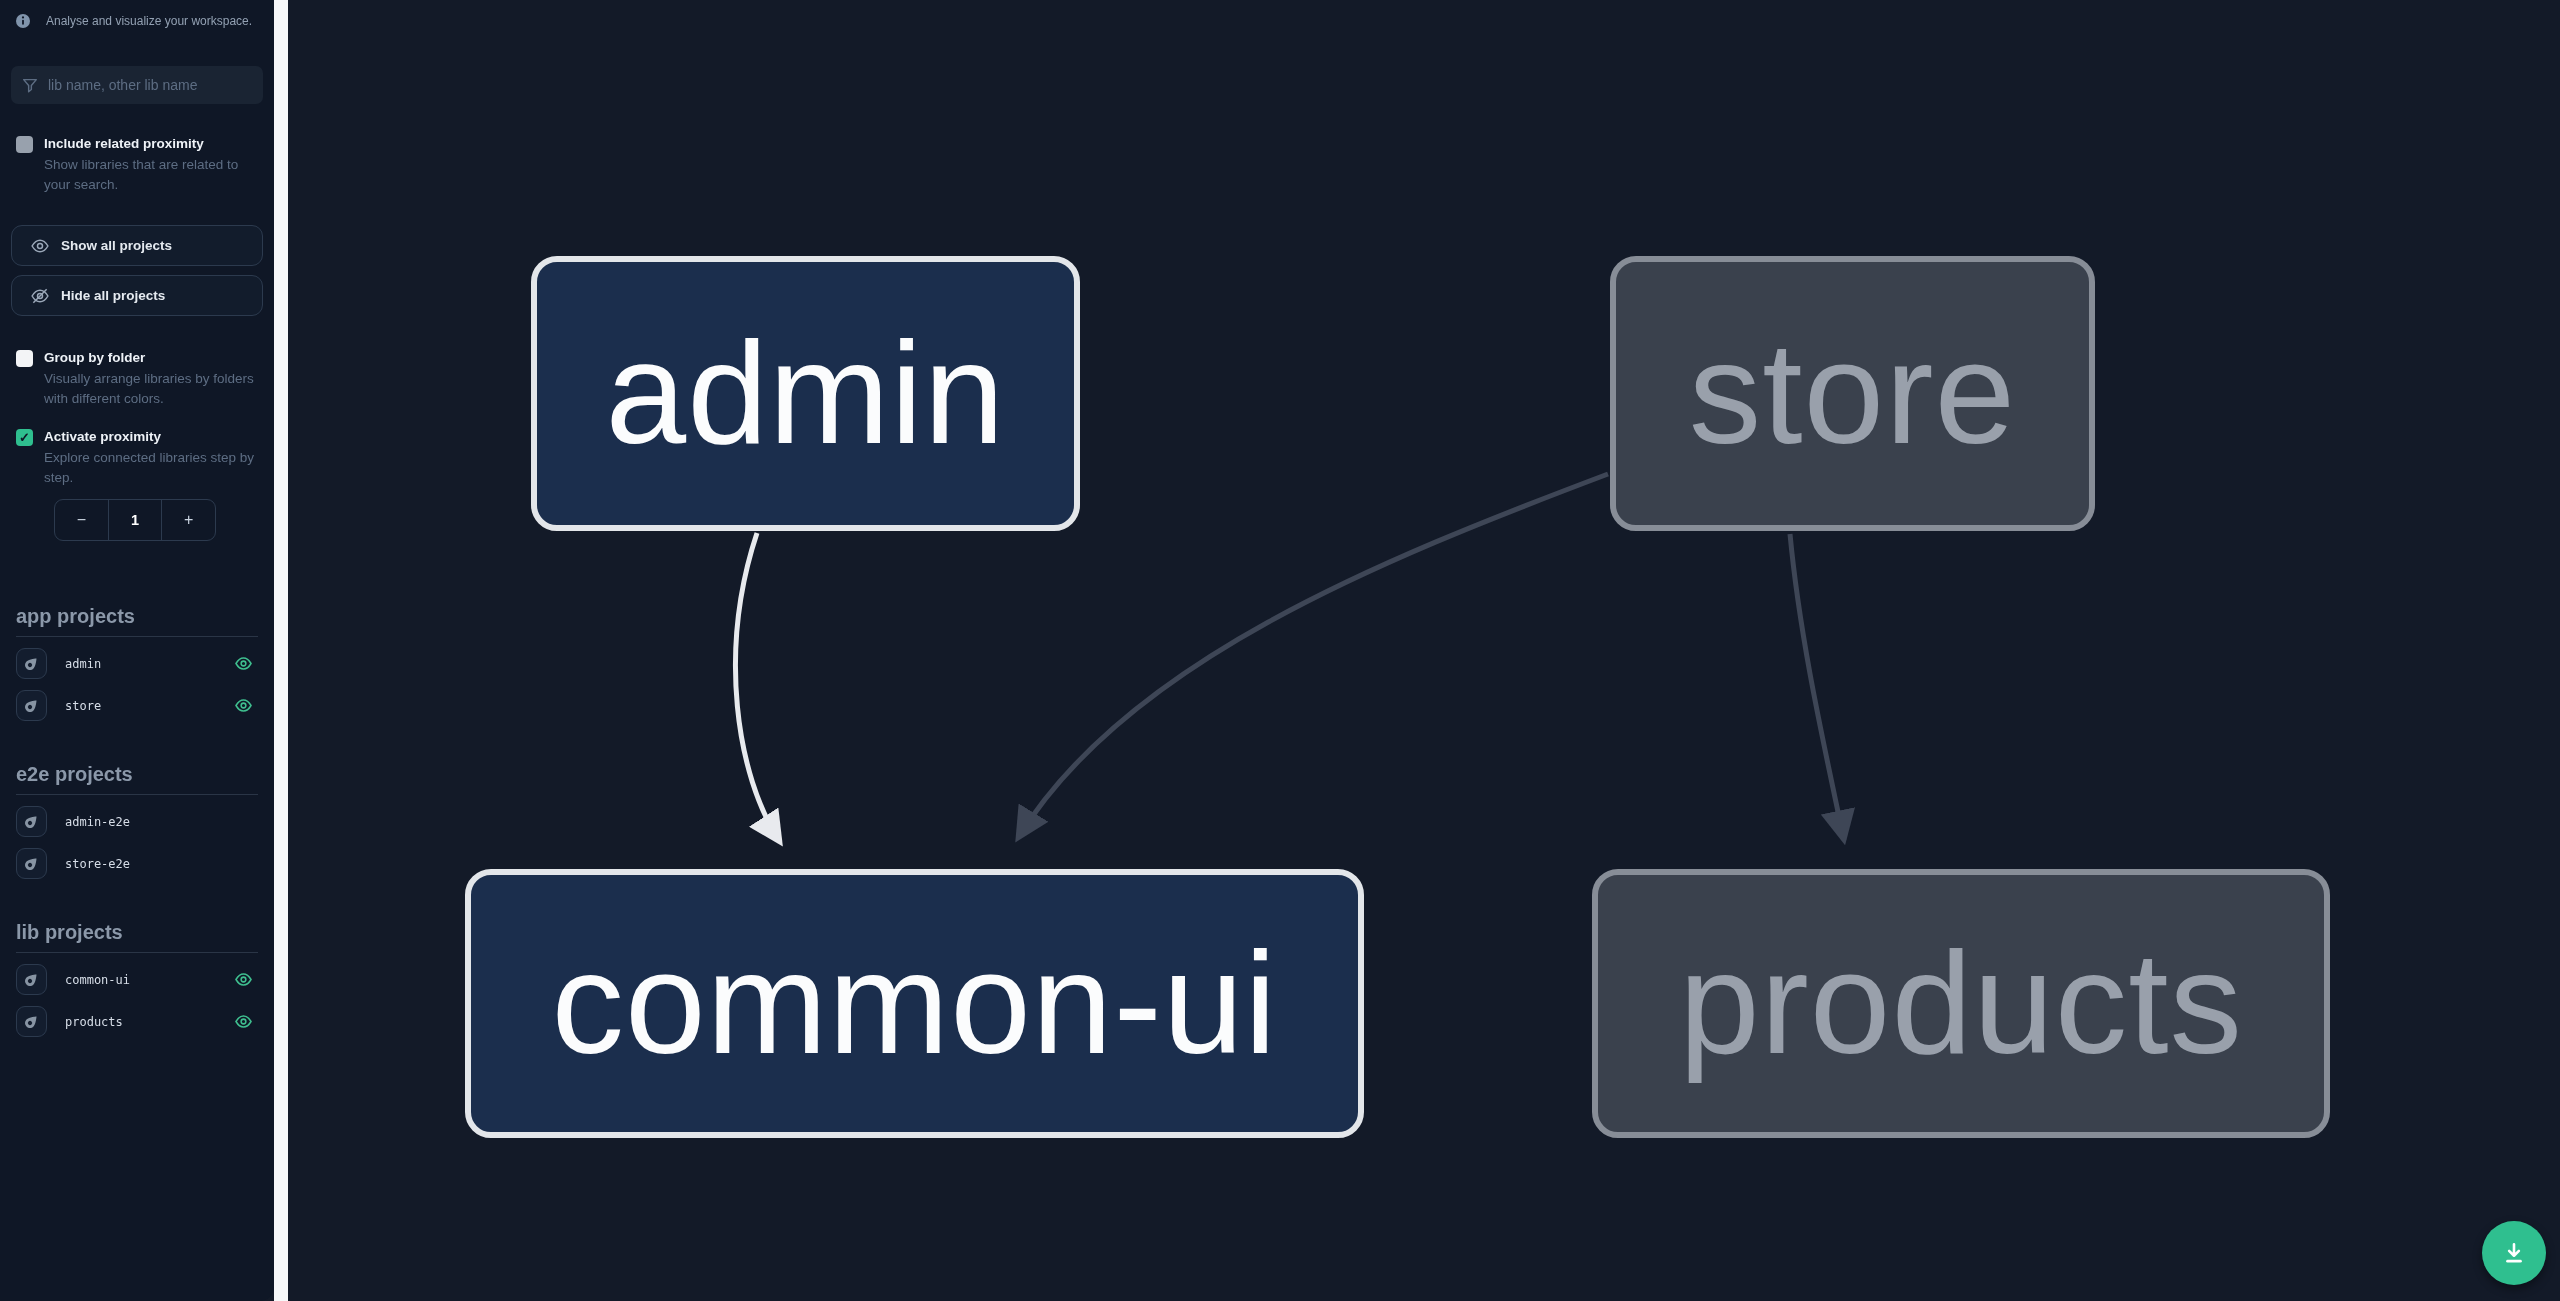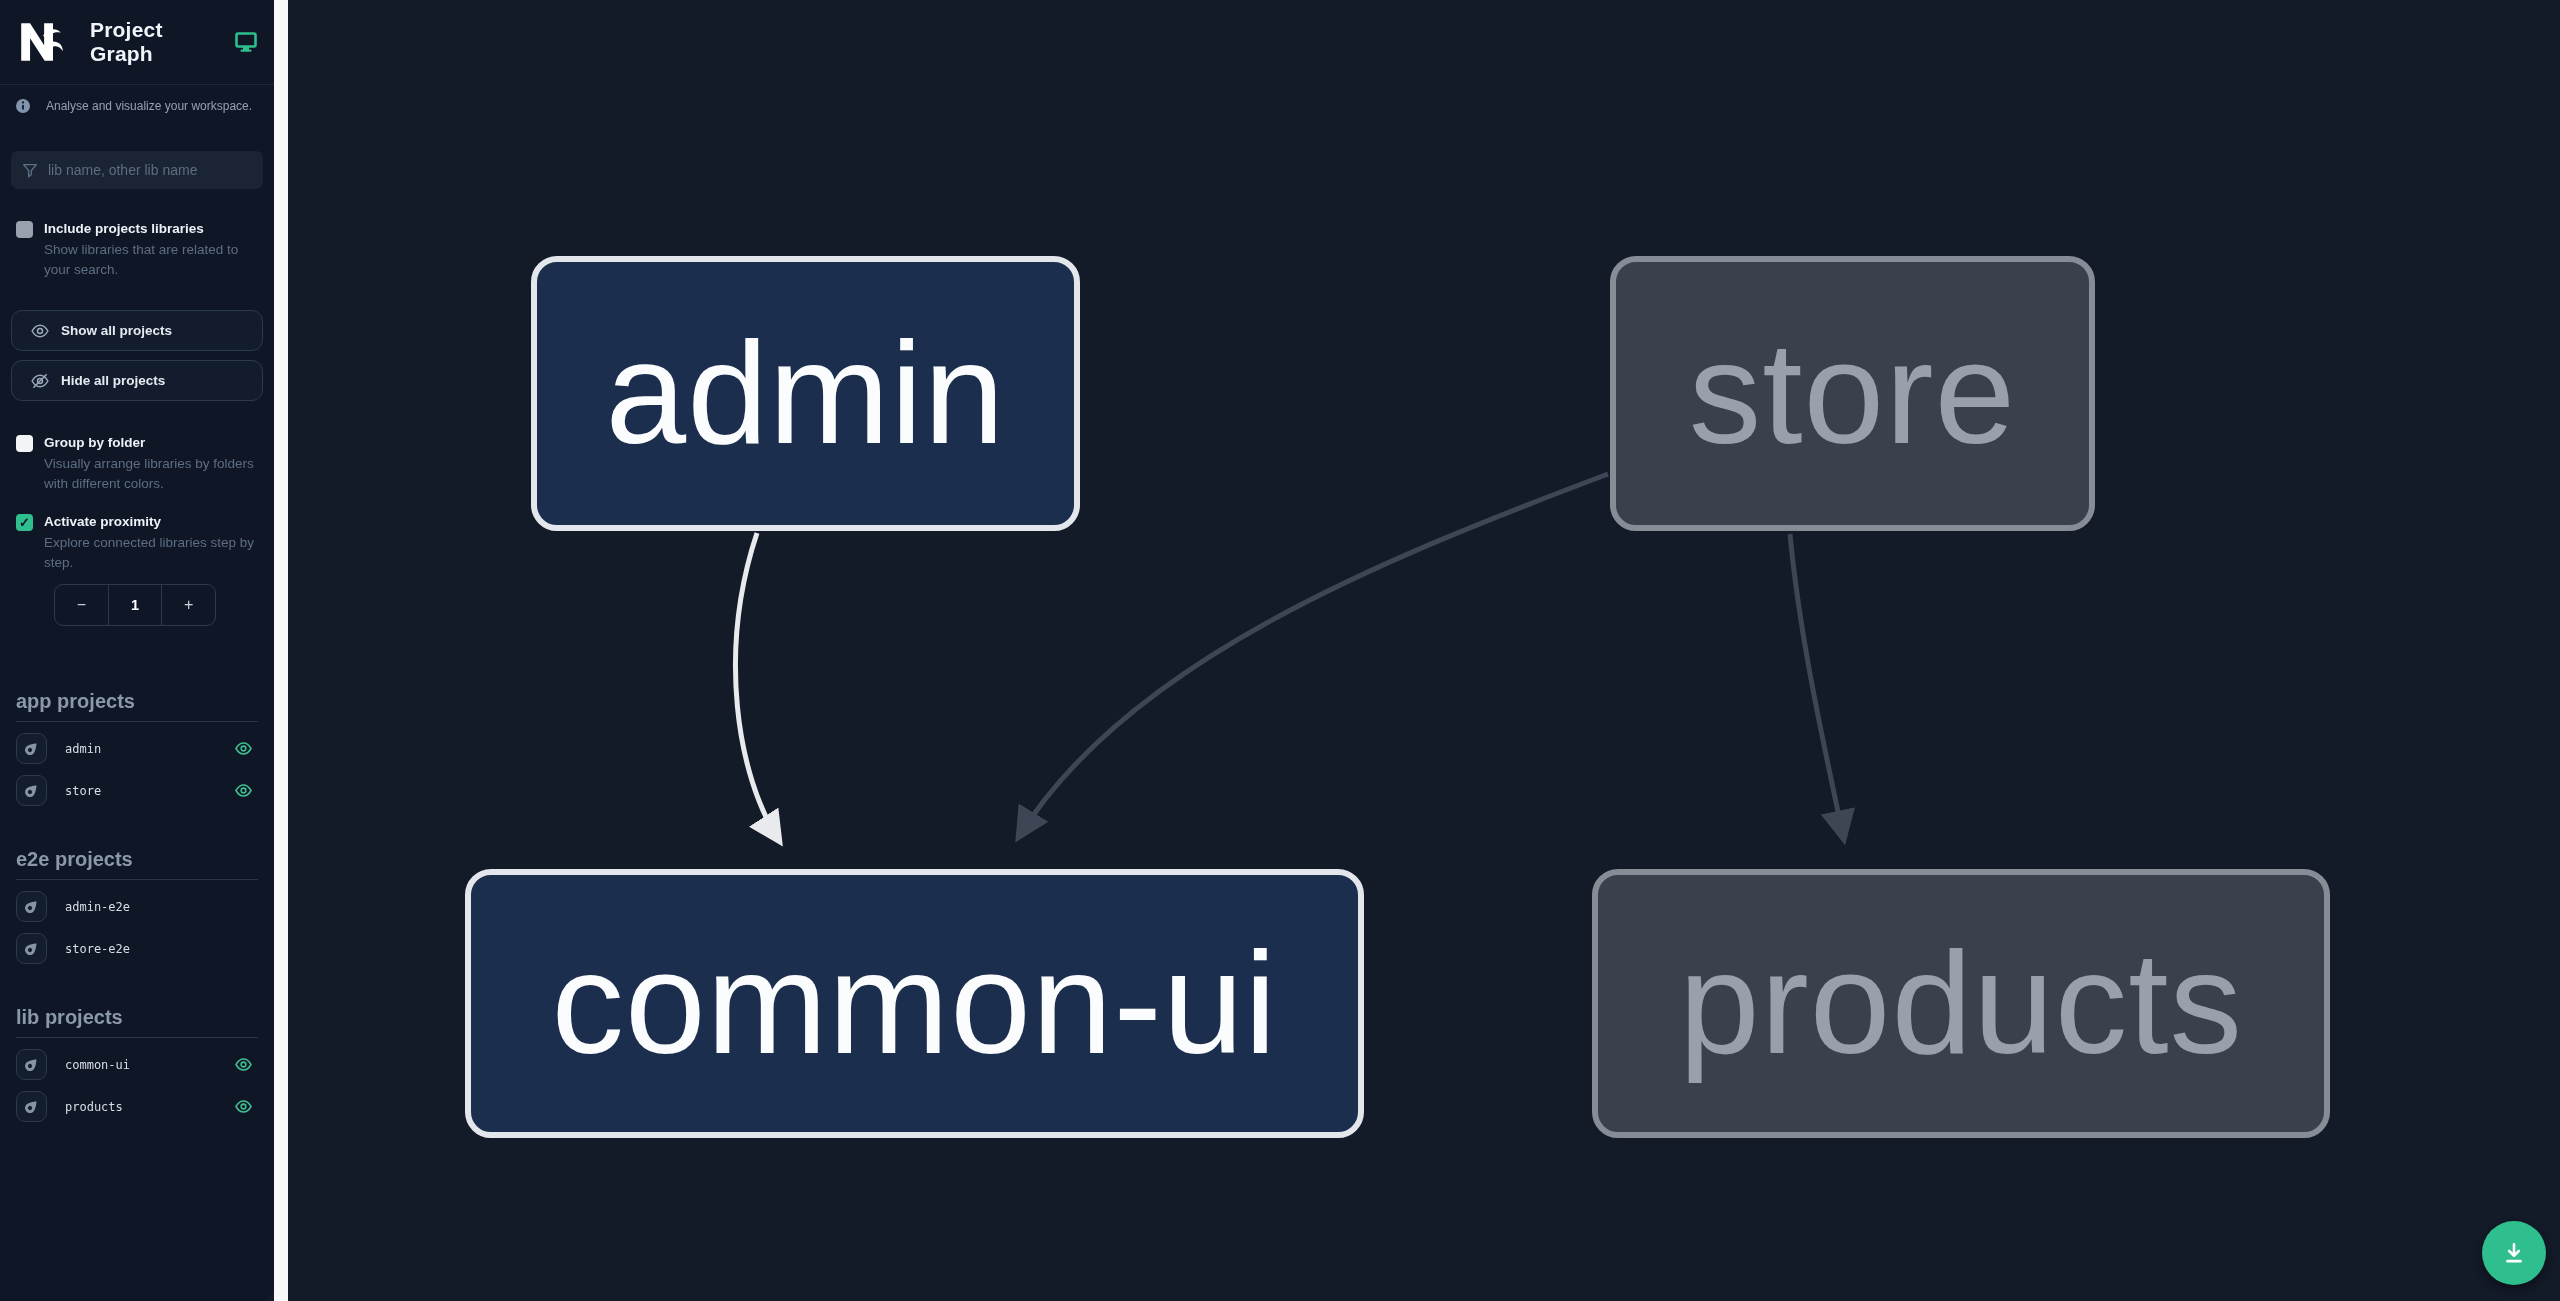--- a/index.html
+++ b/index.html
@@ -139,34 +139,20 @@
 
   svg{display:block;}
 </style>
 </head>
 <body>
 
 <div class="app">
 
   <aside class="sidebar">
 
-    <div class="sb-header">
-      <svg class="logo" viewBox="0 0 48 48">
-        <path fill="#fff" d="M5 42 V6 h8.5 L27 27 V6 h8.5 v17.5 c5.5 0 9.5 3.5 9.5 9.5 0 0-3.5-6.5-9.5-4.5 V42 h-8 L13.5 20.5 V42 Z"></path>
-        <path fill="#fff" d="M26 18 c4-7 12-8 17-3 -6-1.5-10 1-12.5 6 Z"></path>
-      </svg>
-      <div class="sb-title">Project Graph</div>
-      <button class="theme-btn">
-        <svg width="24" height="24" viewBox="0 0 24 24">
-          <rect x="2.5" y="3.5" width="19" height="13" rx="1.5" fill="none" stroke="#2fbf8f" stroke-width="2.6"></rect>
-          <rect x="9" y="16.5" width="6" height="3.5" fill="#2fbf8f"></rect>
-          <rect x="6.5" y="19.5" width="11" height="2.2" rx="1" fill="#2fbf8f"></rect>
-        </svg>
-      </button>
-    </div>
 
     <div class="sb-body">
 
       <div class="tagline">
         <svg width="14" height="14" viewBox="0 0 14 14">
           <circle cx="7" cy="7" r="7" fill="#8094ab"></circle>
           <rect x="6.1" y="5.7" width="1.8" height="5" rx="0.9" fill="#0f1726"></rect>
           <circle cx="7" cy="3.4" r="1.1" fill="#0f1726"></circle>
         </svg>
         <span class="txt">Analyse and visualize your workspace.</span>
@@ -175,21 +161,21 @@
       <div class="search-wrap">
         <svg width="18" height="18" viewBox="0 0 20 20">
           <path d="M3 4 h14 l-5.5 6.5 v4.5 l-3 2.5 v-7 Z" fill="none" stroke="#5d6d83" stroke-width="1.6" stroke-linejoin="round"></path>
         </svg>
         <input class="search-input" type="text" placeholder="lib name, other lib name" style="">
       </div>
 
       <div class="cb-row">
         <span class="box"></span>
         <div class="cb-text">
-          <div class="cb-label">Include projects libraries</div>
+          <div class="cb-label">Include related proximity</div>
           <div class="cb-desc">Show libraries that are related to your search.</div>
         </div>
       </div>
 
       <button class="sb-btn first">
         <svg width="20" height="20" viewBox="0 0 24 24">
           <path d="M2.5 12 C5.5 6.8 9 5 12 5 s6.5 1.8 9.5 7 c-3 5.2-6.5 7-9.5 7 s-6.5-1.8-9.5-7 Z" fill="none" stroke="#9aa7b8" stroke-width="1.8"></path>
           <circle cx="12" cy="12" r="3" fill="none" stroke="#9aa7b8" stroke-width="1.8"></circle>
         </svg>
         <span>Show all projects</span>

